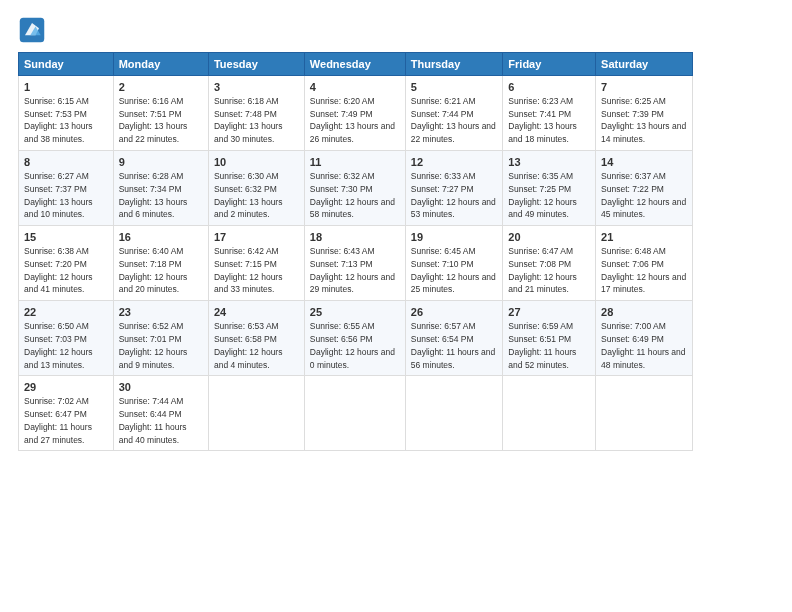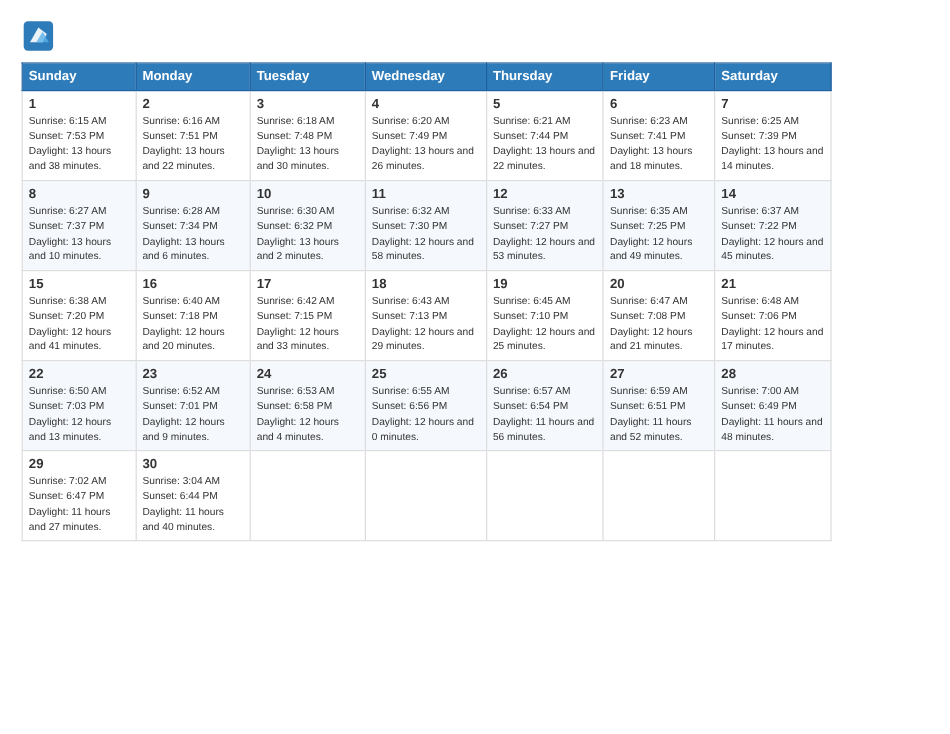--- a/index.html
+++ b/index.html
@@ -249,21 +249,21 @@
         <span class="day-detail">Sunrise: 7:00 AM</span><br>
         <span class="day-detail">Sunset: 6:49 PM</span><br>
         <span class="day-detail">Daylight: 11 hours and 48 minutes.</span></td>
         </tr>
         <tr>
           <td><span class="day-num">29</span>
         <span class="day-detail">Sunrise: 7:02 AM</span><br>
         <span class="day-detail">Sunset: 6:47 PM</span><br>
         <span class="day-detail">Daylight: 11 hours and 27 minutes.</span></td>
           <td><span class="day-num">30</span>
-        <span class="day-detail">Sunrise: 3:04 AM</span><br>
+        <span class="day-detail">Sunrise: 7:44 AM</span><br>
         <span class="day-detail">Sunset: 6:44 PM</span><br>
         <span class="day-detail">Daylight: 11 hours and 40 minutes.</span></td>
           <td class="empty"></td>
           <td class="empty"></td>
           <td class="empty"></td>
           <td class="empty"></td>
           <td class="empty"></td>
         </tr>
       </tbody>
   </table>

